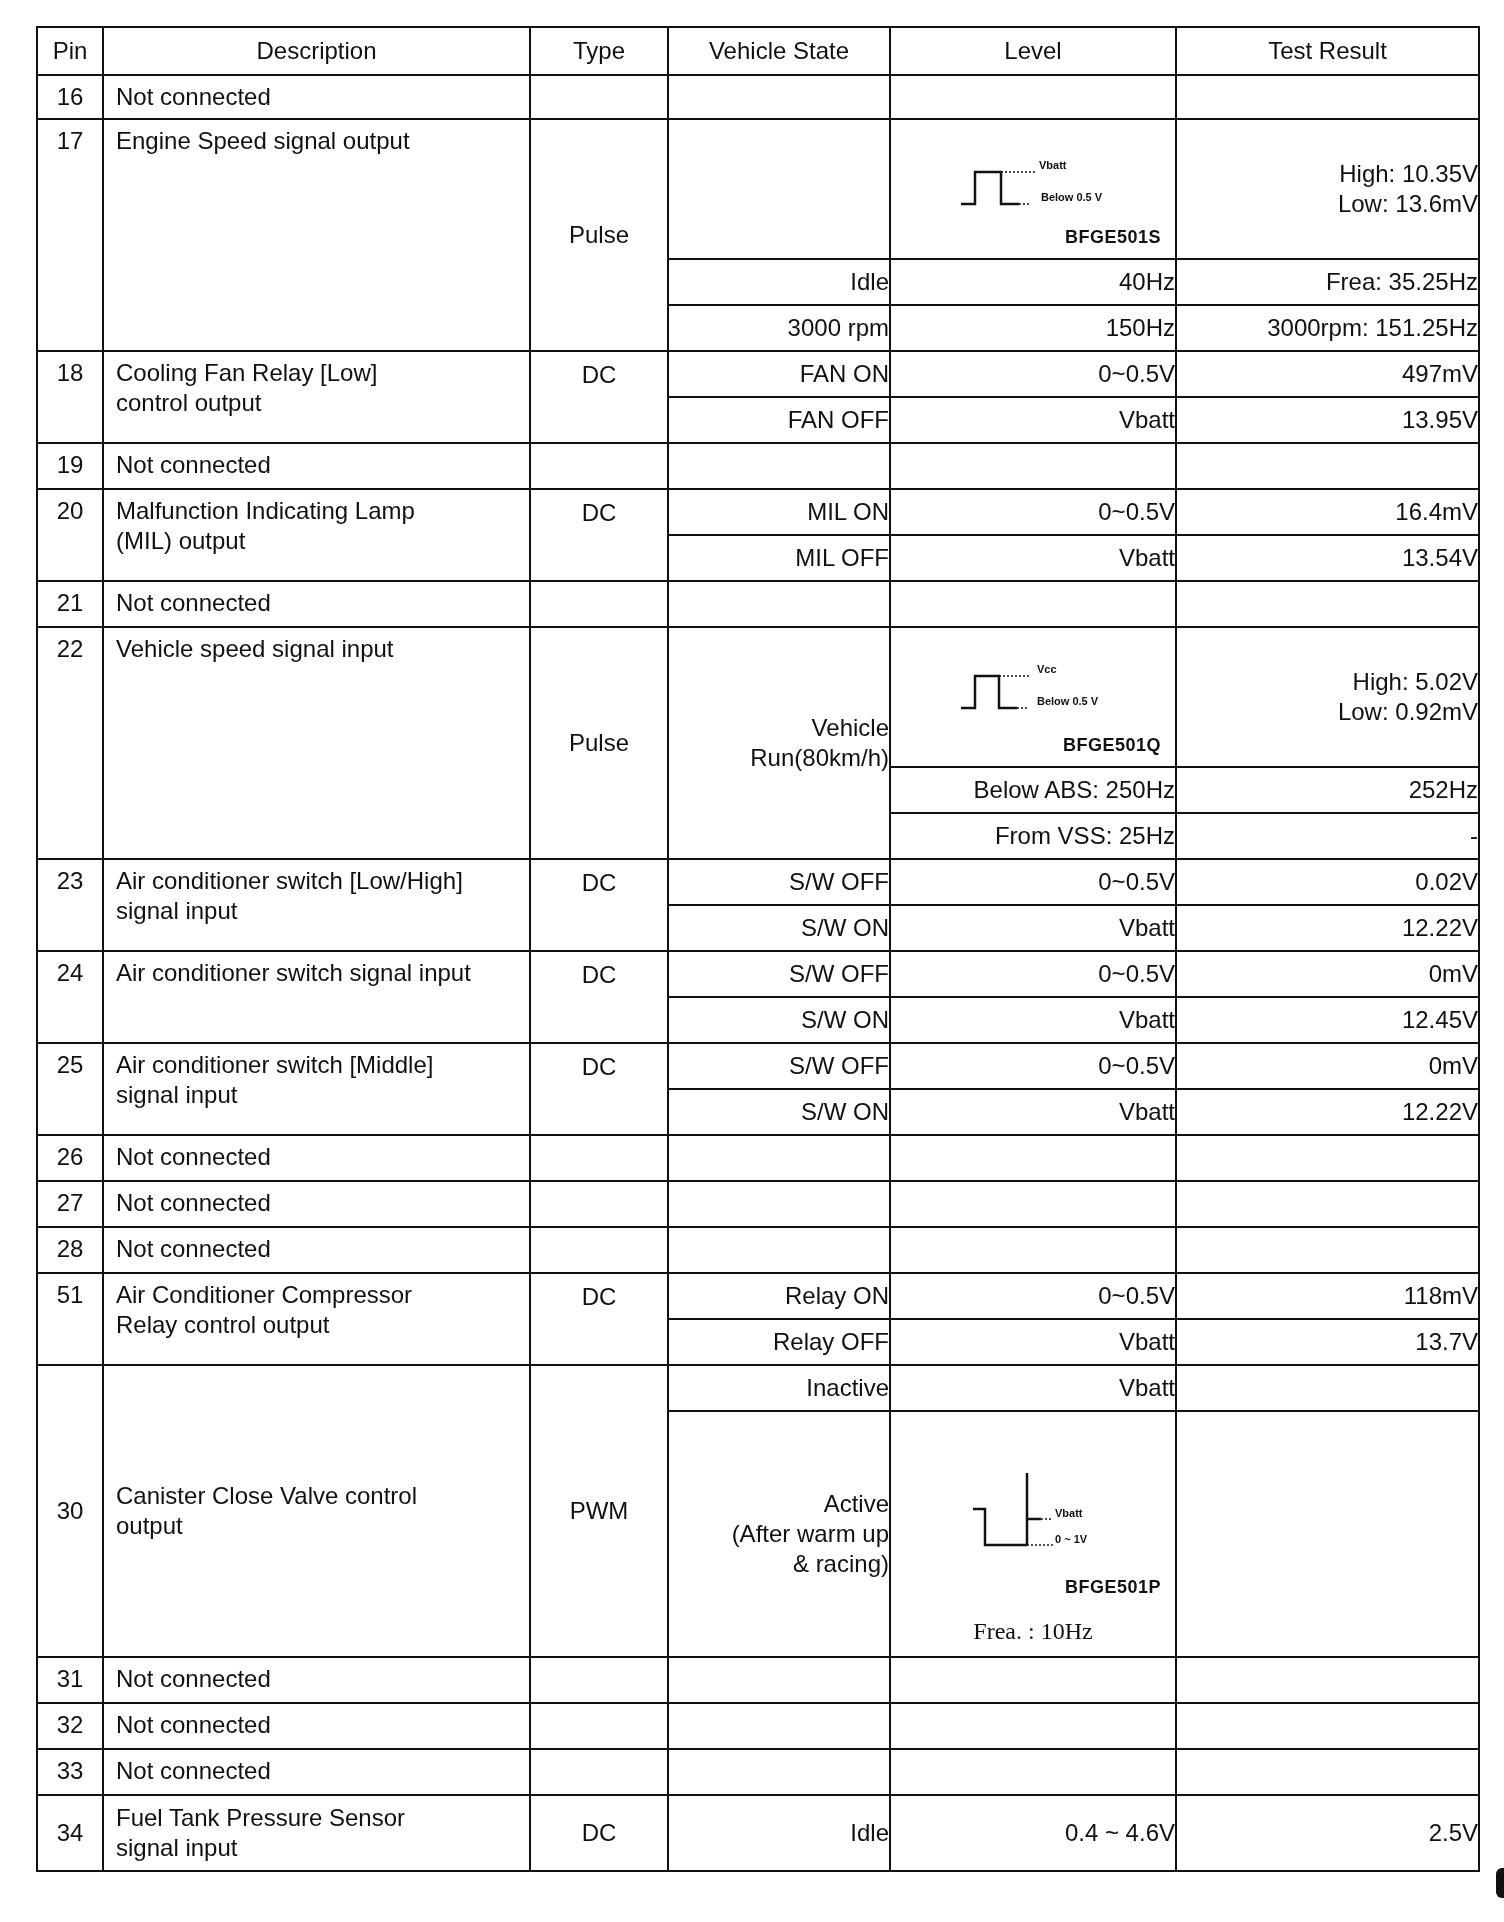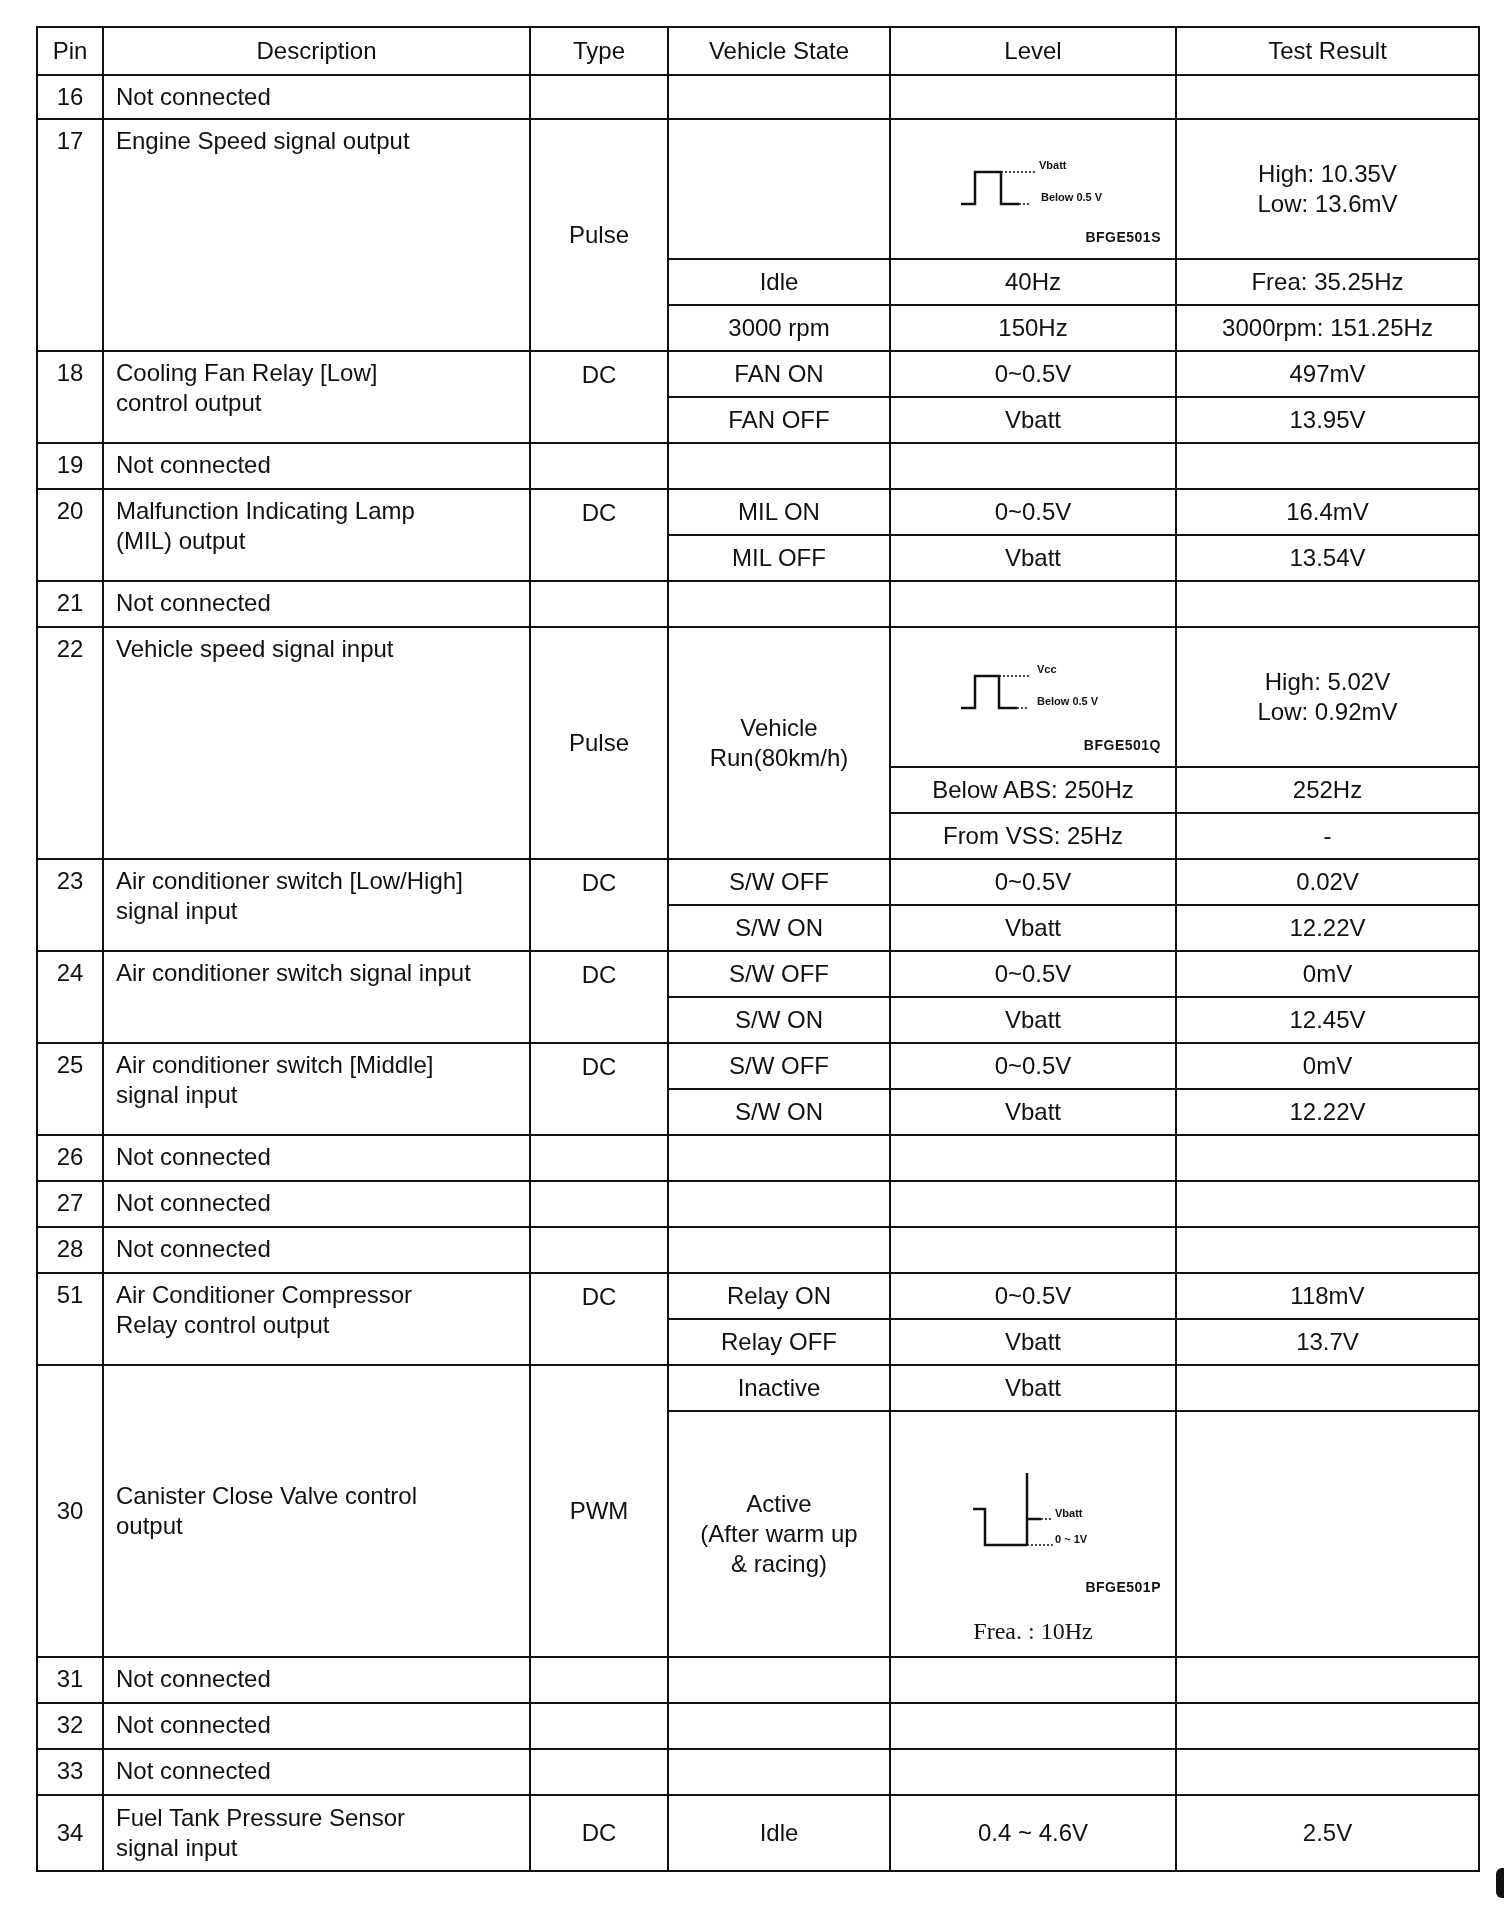--- a/index.html
+++ b/index.html
@@ -15,25 +15,25 @@
   col.c-type { width: 138px; }
   col.c-state { width: 222px; }
   col.c-level { width: 286px; }
   col.c-result { width: 303px; }
   .pin { text-align: center; vertical-align: top !important; padding-top: 6px !important; }
   .pin.mid { vertical-align: middle !important; padding-top: 0 !important; }
   .desc { text-align: left; vertical-align: top !important; padding: 6px 10px 0 12px !important; }
   .desc.mid { vertical-align: middle !important; padding-top: 0 !important; margin-left: 8px; }
   .type { text-align: center; vertical-align: top !important; padding-top: 8px !important; }
   .type.mid { vertical-align: middle !important; padding-top: 0 !important; }
-  .ctr { text-align: center; }
+  .ctr { text-align: right; }
   .multi span { display: block; }
   .wave-cell { position: relative; }
   .wave { display: block; margin: 0 auto; }
-  .fig-code { position: absolute; right: 14px; bottom: 6px; font-size: 14px; font-weight: bold; letter-spacing: 0.5px; }
+  .fig-code { position: absolute; right: 14px; bottom: 6px; font-size: 18px; font-weight: bold; letter-spacing: 0.5px; }
   .freq { position: absolute; left: 0; right: 0; bottom: 10px; text-align: center; font-family: Liberation Serif, serif; }
   .wave-label { font-size: 11px; font-weight: bold; font-family: "Liberation Sans", sans-serif; }
   .scan-mark { position: absolute; right: 0; top: 1868px; width: 8px; height: 30px; background: #111; border-radius: 6px 0 0 6px; }
 </style>
 </head>
 <body>
 
 <div class="page">
 <table class="pins">
   <colgroup>

